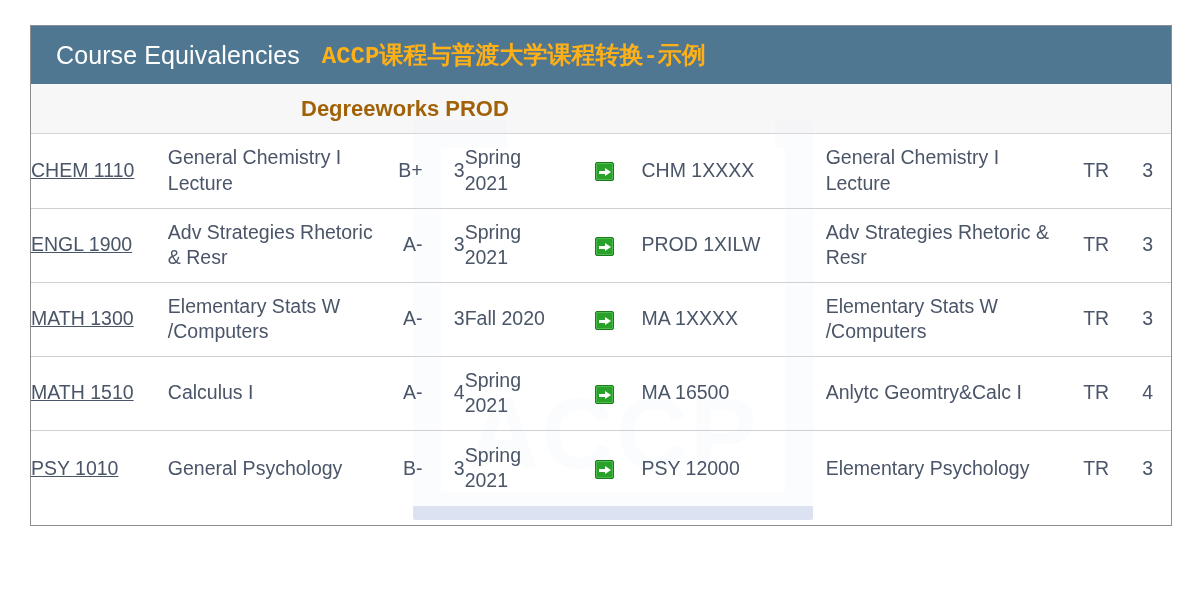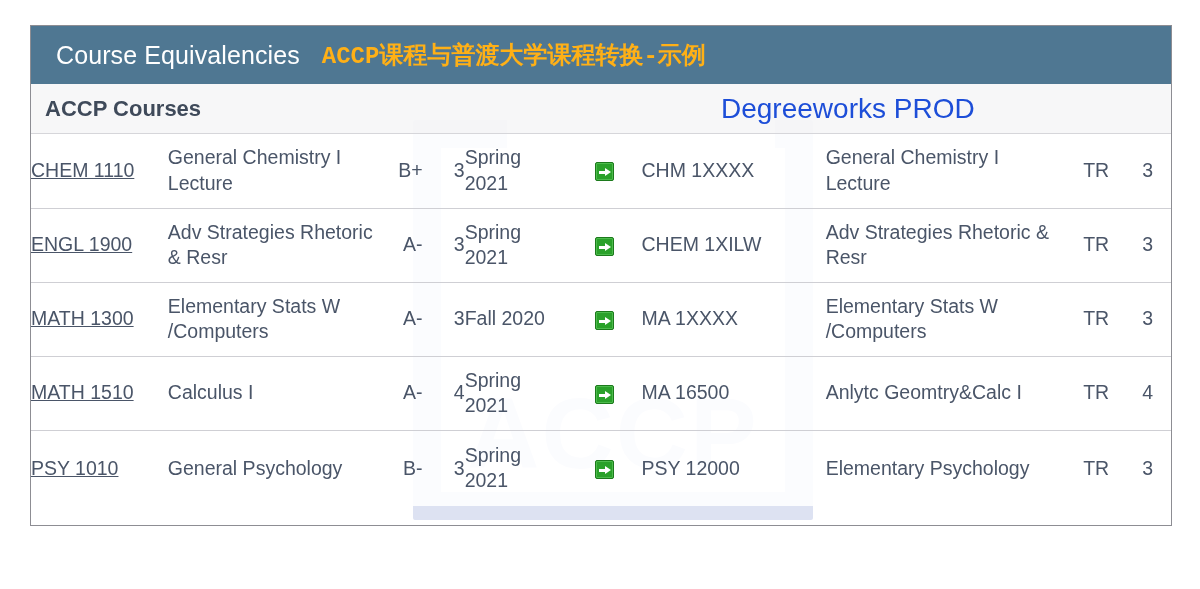--- a/index.html
+++ b/index.html
@@ -108,23 +108,23 @@
     width: 420px;
     padding-left: 14px;
     color: #3f4a5a;
     font-size: 22px;
     font-weight: 700;
     white-space: nowrap;
   }
   .sub-mid { flex: 0 0 270px; }
   .sub-right {
     flex: 1;
-    color: #1d4ed8;
-    font-size: 28px;
-    font-weight: 400;
+    color: #a16207;
+    font-size: 22px;
+    font-weight: 700;
     white-space: nowrap;
   }
 
   
   table.grid {
     width: 100%;
     border-collapse: collapse;
     table-layout: fixed;
   }
   table.grid tr { height: 74px; }
@@ -193,21 +193,20 @@
 
   <div class="watermark">
     <div class="wm-frame"></div>
     <div class="wm-text">ACCP</div>
     <div class="wm-sub">Advanced College Credit Program</div>
   </div>
 
   <div class="content">
 
     <div class="subheader">
-      <div class="sub-left">ACCP Courses</div>
       <div class="sub-mid"></div>
       <div class="sub-right">Degreeworks PROD</div>
     </div>
 
     <table class="grid">
       <tbody>
 
         <tr>
           <td class="c-code">CHEM 1110</td>
           <td class="c-title">General Chemistry I Lecture</td>
@@ -222,21 +221,21 @@
         </tr>
 
 
         <tr>
           <td class="c-code">ENGL 1900</td>
           <td class="c-title">Adv Strategies Rhetoric &amp; Resr</td>
           <td class="c-grade">A-</td>
           <td class="c-cred">3</td>
           <td class="c-term">Spring 2021</td>
           <td class="c-arrow"><span class="arrow-icon"></span></td>
-          <td class="c-code2">CHEM 1XILW</td>
+          <td class="c-code2">PROD 1XILW</td>
           <td class="c-title2">Adv Strategies Rhetoric &amp; Resr</td>
           <td class="c-tr">TR</td>
           <td class="c-cred2">3</td>
         </tr>
 
         <tr>
           <td class="c-code">MATH 1300</td>
           <td class="c-title">Elementary Stats W /Computers</td>
           <td class="c-grade">A-</td>
           <td class="c-cred">3</td>

